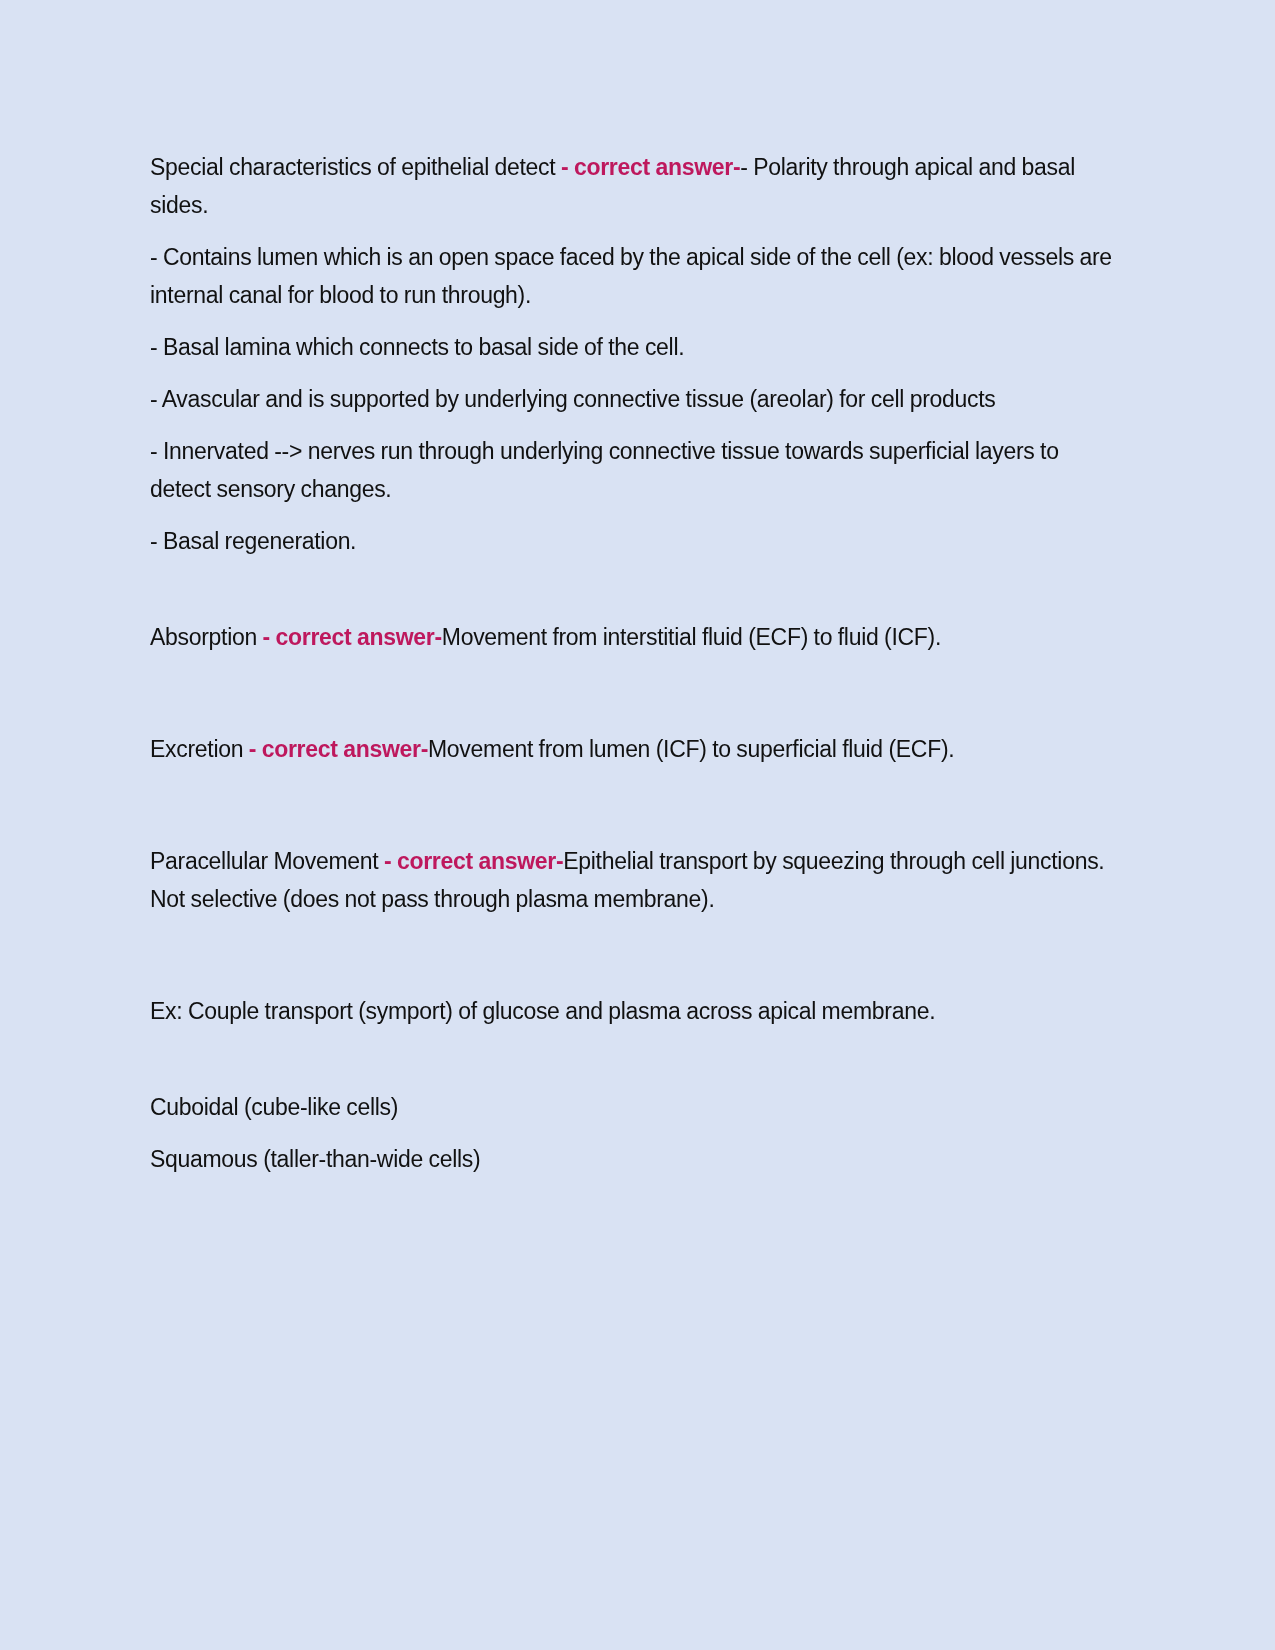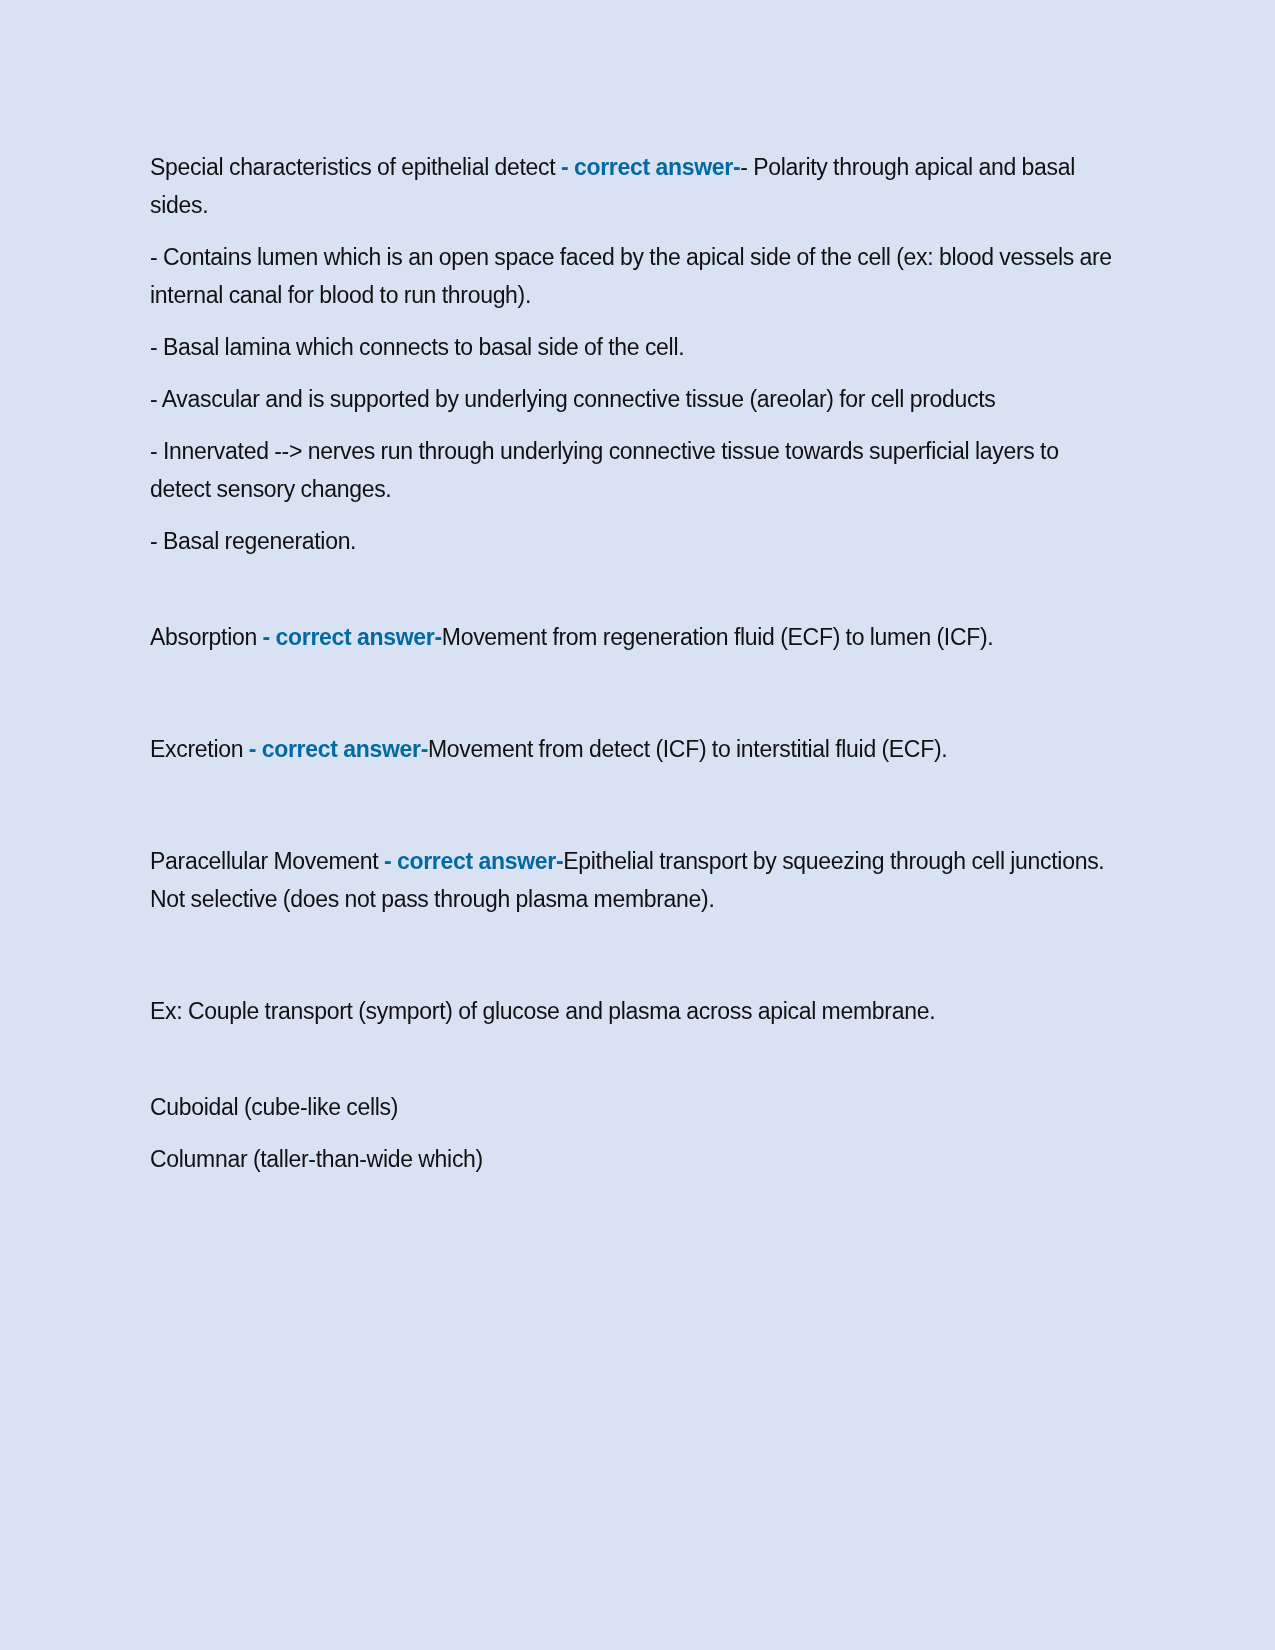--- a/index.html
+++ b/index.html
@@ -25,62 +25,62 @@
       font-size: 23px;
       line-height: 38px;
       margin: 0 0 14px 0;
       letter-spacing: -0.3px;
       word-spacing: -0.5px;
     }
     .entry { margin-bottom: 0; }
     .gap-large { height: 44px; }
     .gap-xl { height: 60px; }
     .answer-tag {
-      color: #0369a1;
+      color: #be185d;
       font-weight: bold;
     }
   </style>
 </head>
 <body>
 
 <div class="page">
 
   <div class="entry">
     <p class="para"><span>Special characteristics of epithelial detect </span><span class="answer-tag">- correct answer-</span><span>- Polarity through apical and basal sides.</span></p>
     <p class="para">- Contains lumen which is an open space faced by the apical side of the cell (ex: blood vessels are internal canal for blood to run through).</p>
     <p class="para">- Basal lamina which connects to basal side of the cell.</p>
     <p class="para">- Avascular and is supported by underlying connective tissue (areolar) for cell products</p>
     <p class="para">- Innervated --&gt; nerves run through underlying connective tissue towards superficial layers to detect sensory changes.</p>
     <p class="para">- Basal regeneration.</p>
   </div>
 
   <div class="gap-large"></div>
 
   <div class="entry">
-    <p class="para"><span>Absorption </span><span class="answer-tag">- correct answer-</span><span>Movement from regeneration fluid (ECF) to lumen (ICF).</span></p>
+    <p class="para"><span>Absorption </span><span class="answer-tag">- correct answer-</span><span>Movement from interstitial fluid (ECF) to fluid (ICF).</span></p>
   </div>
 
   <div class="gap-xl"></div>
 
   <div class="entry">
-    <p class="para"><span>Excretion </span><span class="answer-tag">- correct answer-</span><span>Movement from detect (ICF) to interstitial fluid (ECF).</span></p>
+    <p class="para"><span>Excretion </span><span class="answer-tag">- correct answer-</span><span>Movement from lumen (ICF) to superficial fluid (ECF).</span></p>
   </div>
 
   <div class="gap-xl"></div>
 
   <div class="entry">
     <p class="para"><span>Paracellular Movement </span><span class="answer-tag">- correct answer-</span><span>Epithelial transport by squeezing through cell junctions. Not selective (does not pass through plasma membrane).</span></p>
   </div>
 
   <div class="gap-xl"></div>
 
   <div class="entry">
     <p class="para">Ex: Couple transport (symport) of glucose and plasma across apical membrane.</p>
   </div>
 
   <div class="gap-large"></div>
 
   <div class="entry">
     <p class="para">Cuboidal (cube-like cells)</p>
-    <p class="para">Columnar (taller-than-wide which)</p>
+    <p class="para">Squamous (taller-than-wide cells)</p>
   </div>
 
 </div>
 
 </body></html>

